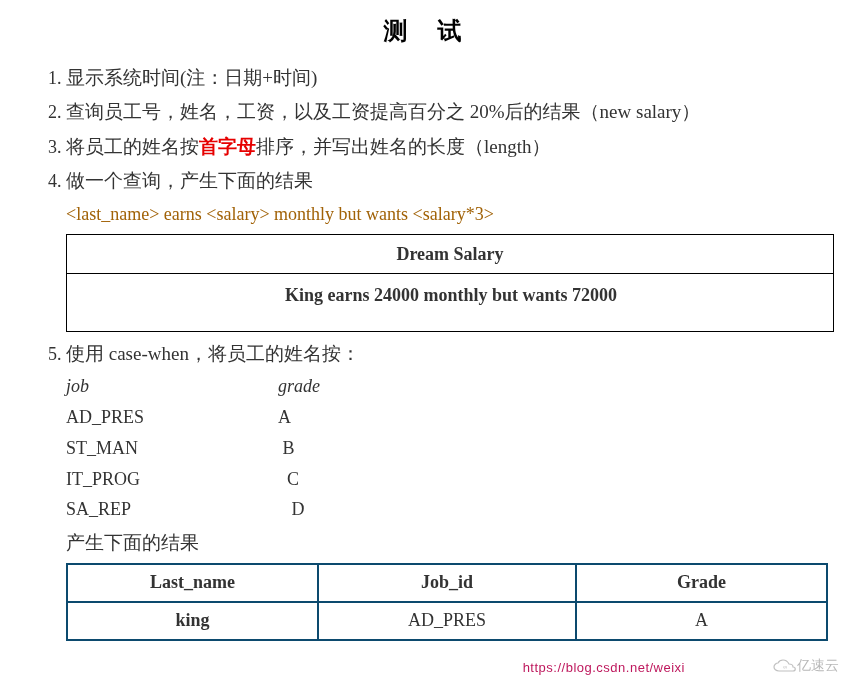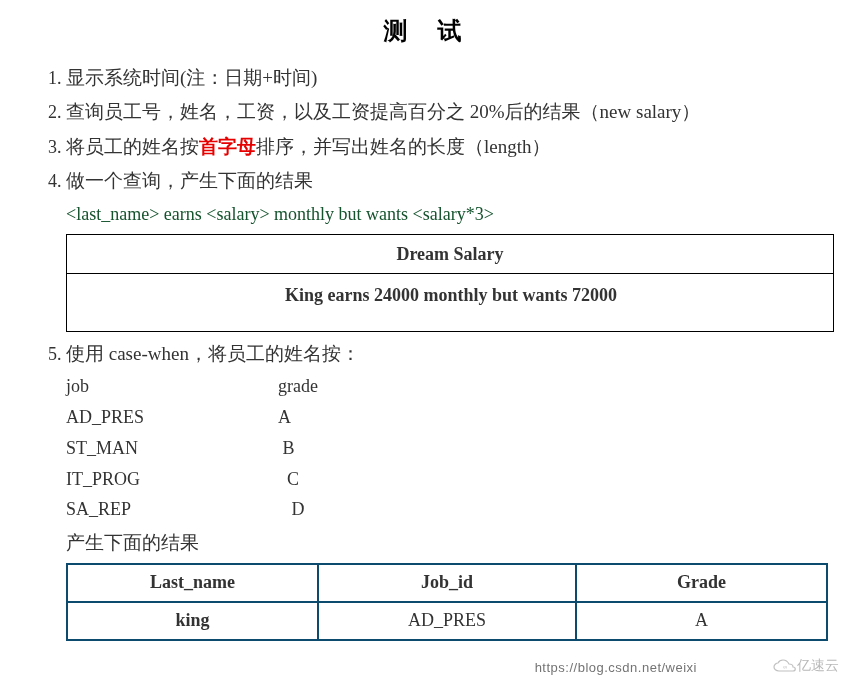--- a/index.html
+++ b/index.html
@@ -43,21 +43,21 @@
       padding-left: 0;
     }
     .highlight {
       color: #e60000;
       font-weight: bold;
     }
     .formula {
       font-family: "Times New Roman", serif;
       margin: 2px 0 4px 0;
       font-size: 18px;
-      color: #14532d;
+      color: #a16207;
     }
     table.dream-table {
       width: 768px;
       border-collapse: collapse;
       margin: 2px 0 6px 0;
     }
     table.dream-table th,
     table.dream-table td {
       border: 1px solid #000;
       padding: 4px 6px;
@@ -87,20 +87,21 @@
     }
     .grade-row .job-col {
       width: 212px;
     }
     .grade-row .grade-col {
       width: 120px;
     }
     .grade-header .job-col,
     .grade-header .grade-col {
       font-family: "Times New Roman", serif;
+      font-style: italic;
     }
     table.result-table {
       width: 762px;
       border-collapse: collapse;
       margin-top: 3px;
     }
     table.result-table th,
     table.result-table td {
       border: 2px solid #0c4a6e;
       text-align: center;
@@ -135,23 +136,23 @@
       position: relative;
     }
     .watermark-icon svg {
       display: block;
     }
     .watermark-text {
       color: #b8b8b8;
     }
     .faint-watermark {
       position: absolute;
-      right: 160px;
+      right: 172px;
       bottom: 14px;
-      color: #737373;
+      color: #be185d;
       font-size: 13px;
       font-family: Arial, sans-serif;
       letter-spacing: 0.5px;
     }
   </style>
 </head>
 <body>
 
 <div class="title">测 试</div>
 

